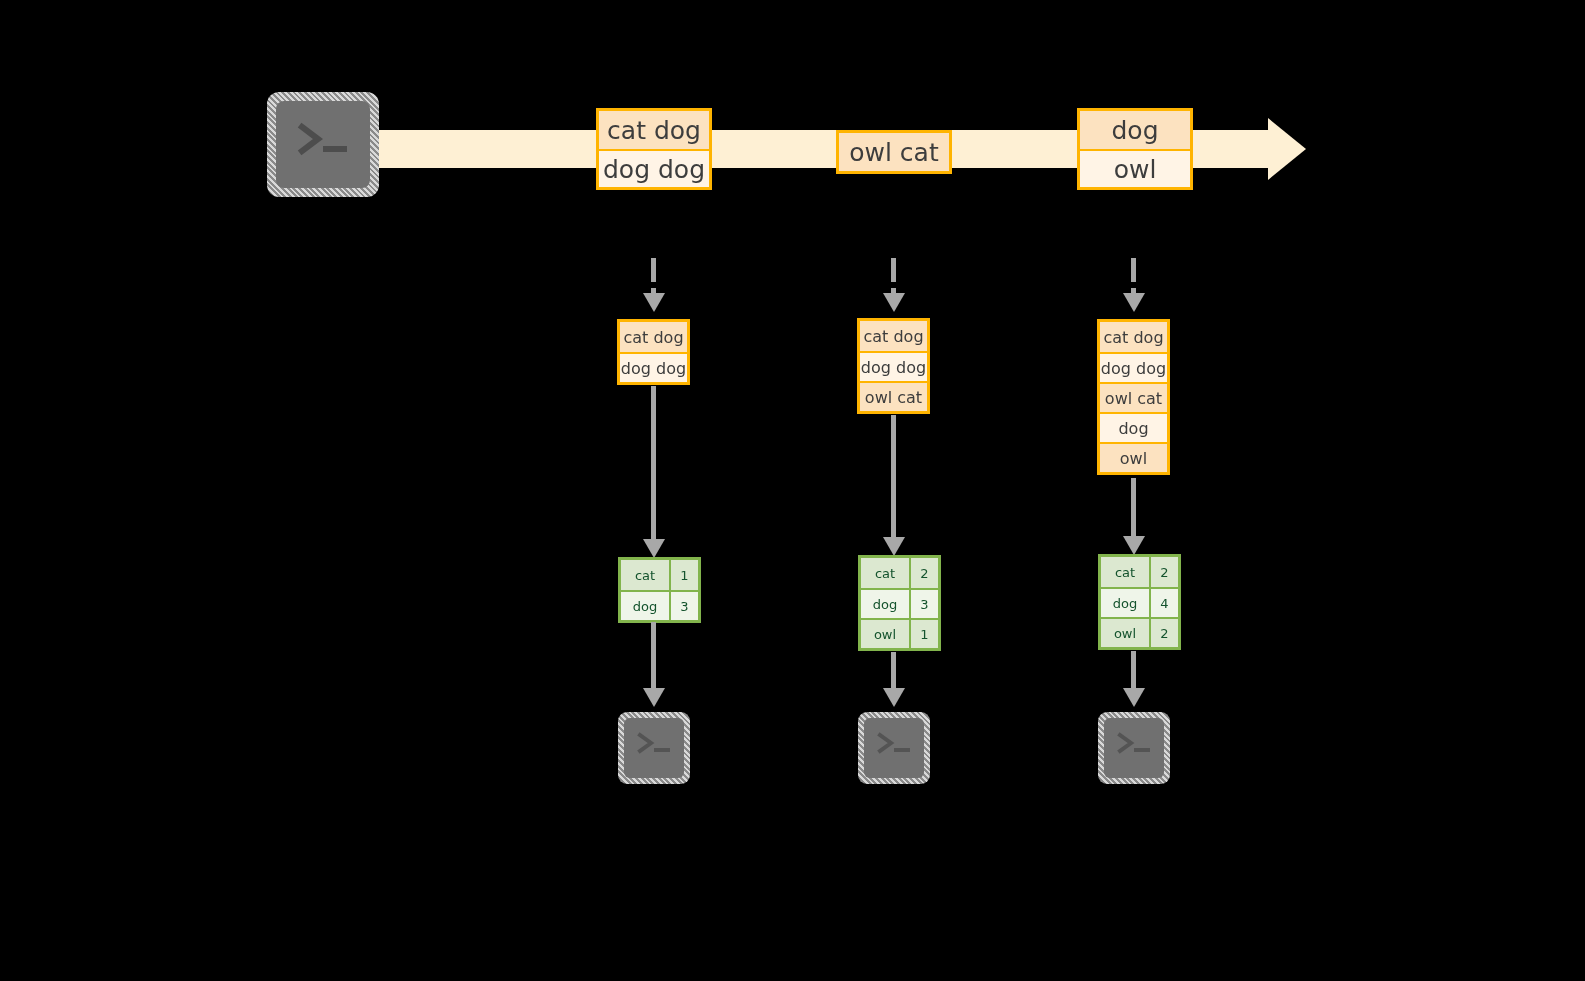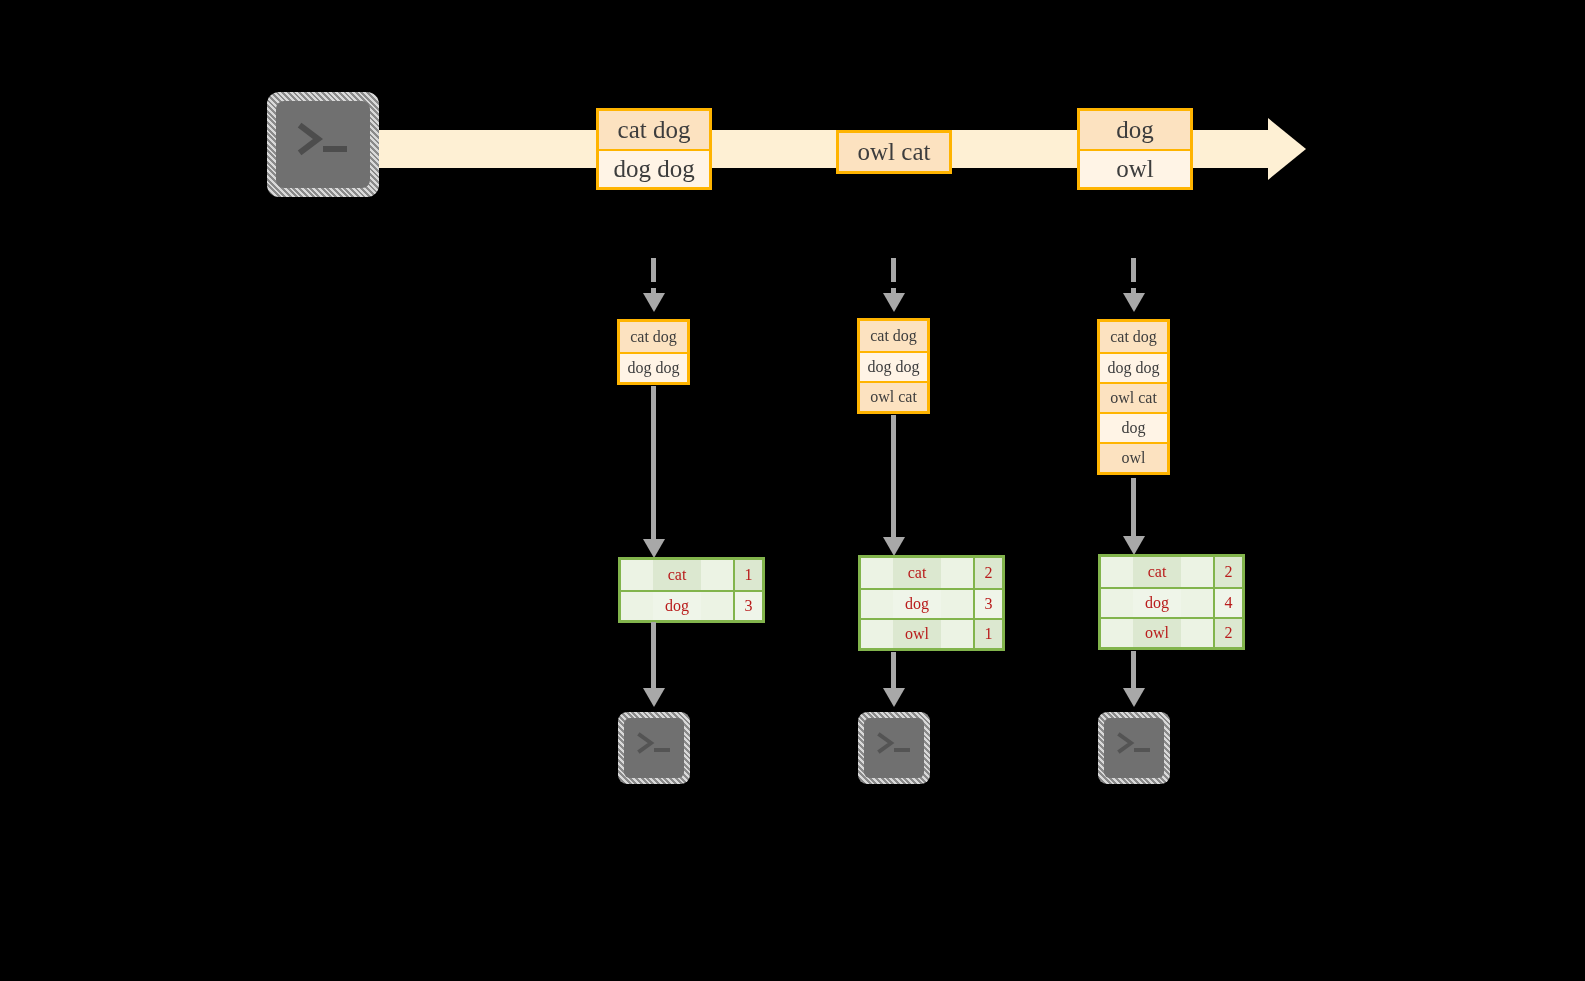--- a/index.html
+++ b/index.html
@@ -8,21 +8,20 @@
   }
   body {
     width: 1585px; height: 981px;
     font-family: "DejaVu Sans", sans-serif;
     overflow: hidden;
   }
   #canvas {
     position: relative;
     width: 1585px; height: 981px;
     background: #000000;
-    font-family: Liberation Serif, serif;
   }
 
   
   .stream-band {
     position: absolute;
     left: 368px; top: 130px;
     width: 905px; height: 38px;
     background: #FEF0D4;
   }
   .stream-arrowhead {
@@ -101,23 +100,22 @@
     display: flex;
     height: 30px;
     box-sizing: border-box;
   }
   .res-row + .res-row { border-top: 2px solid #82B44C; }
   .res-cell {
     box-sizing: border-box;
     display: flex;
     align-items: center;
     justify-content: center;
-    font-size: 16px;
-    color: #b91c1c;
-    margin-left: 32px;
+    font-size: 13px;
+    color: #14532d;
   }
   .res-cell.word { width: 48px; }
   .res-cell.count {
     width: 29px;
     border-left: 2px solid #82B44C;
   }
   .res-row.tintA .res-cell { background: #DCE8D0; }
   .res-row.tintB .res-cell { background: #EFF5E9; }
 
   

